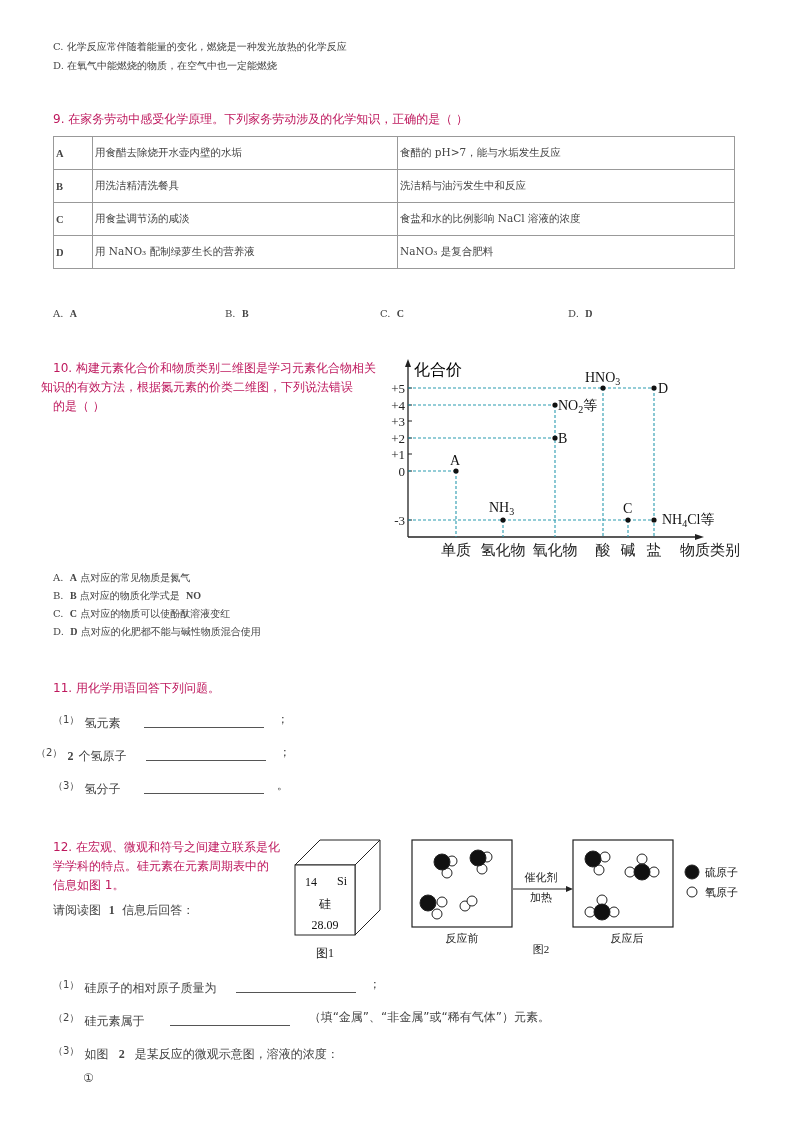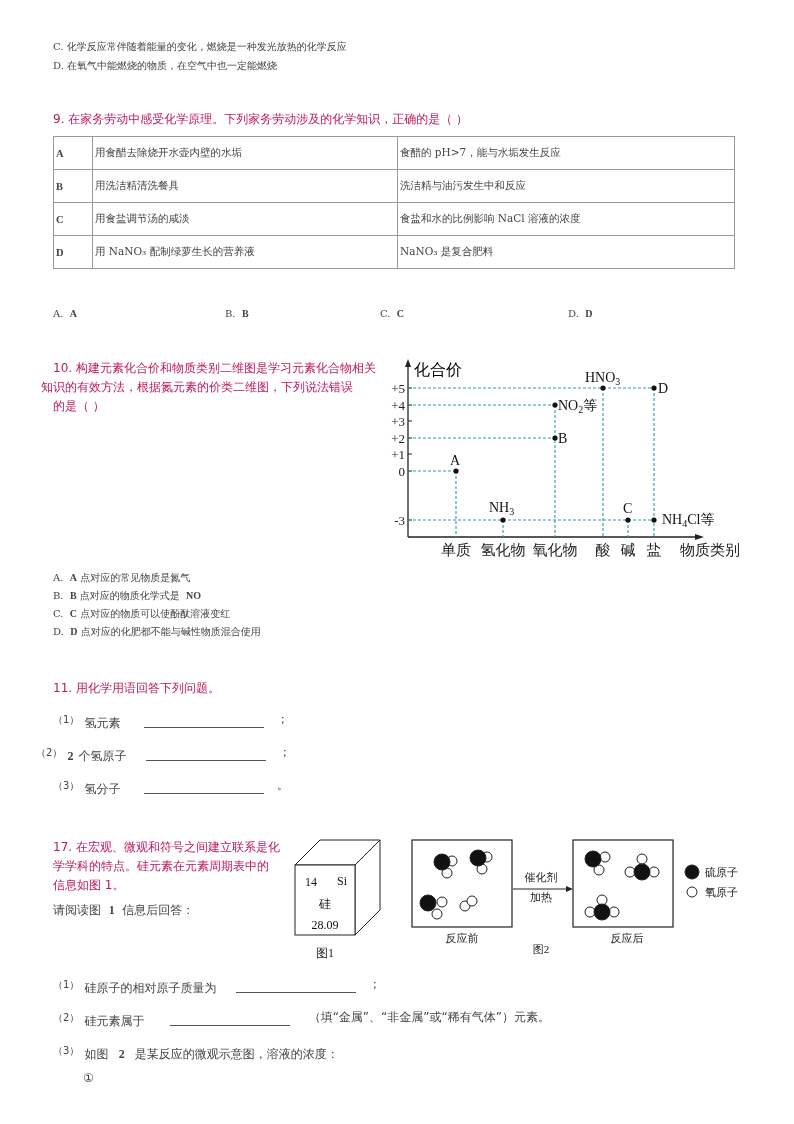--- a/index.html
+++ b/index.html
@@ -182,21 +182,21 @@
   <span class="blank" style="width:120px;margin-left:14px;"></span>
   <span class="sub" style="margin-left:8px;">；</span>
 </div>
 <div class="abs" style="left:53px;top:774px;">
   <span class="num">（3）</span>
   <span class="sub" style="position:relative;top:4px;">氢分子</span>
   <span class="blank" style="width:120px;margin-left:18px;"></span>
   <span class="sub" style="margin-left:8px;">。</span>
 </div>
 
-<div class="abs q" style="left:53px;top:838px;">17. 在宏观、微观和符号之间建立联系是化</div>
+<div class="abs q" style="left:53px;top:838px;">12. 在宏观、微观和符号之间建立联系是化</div>
 <div class="abs q" style="left:53px;top:857px;">学学科的特点。硅元素在元素周期表中的</div>
 <div class="abs q" style="left:53px;top:876px;">信息如图 1。</div>
 <div class="abs sub" style="left:53px;top:902px;">
   <span>请阅读图</span>&nbsp;
   <span class="b">1</span>&nbsp;
   <span>信息后回答：</span>
 </div>
 
 <svg class="abs" style="left:285px;top:835px;" width="110" height="130">
   <polygon points="10,30 35,5 95,5 70,30" fill="#fff" stroke="#222" stroke-width="1"></polygon>

